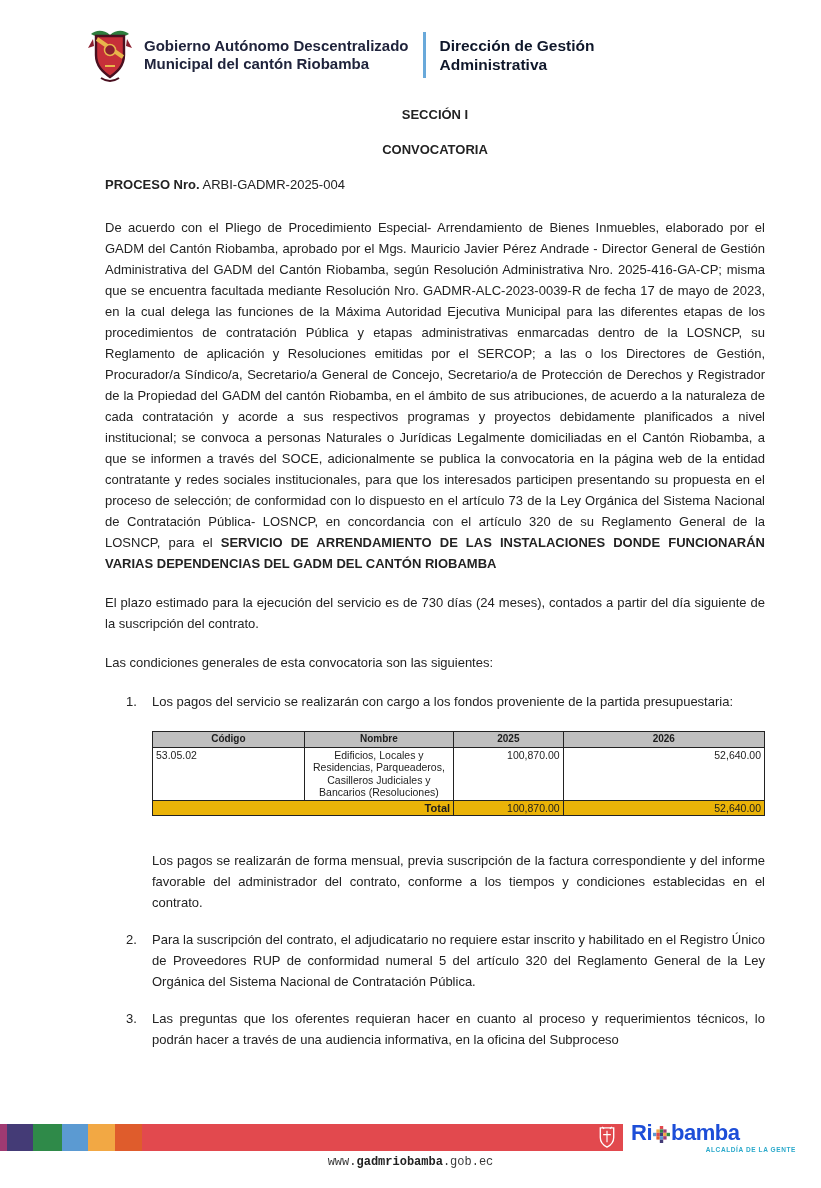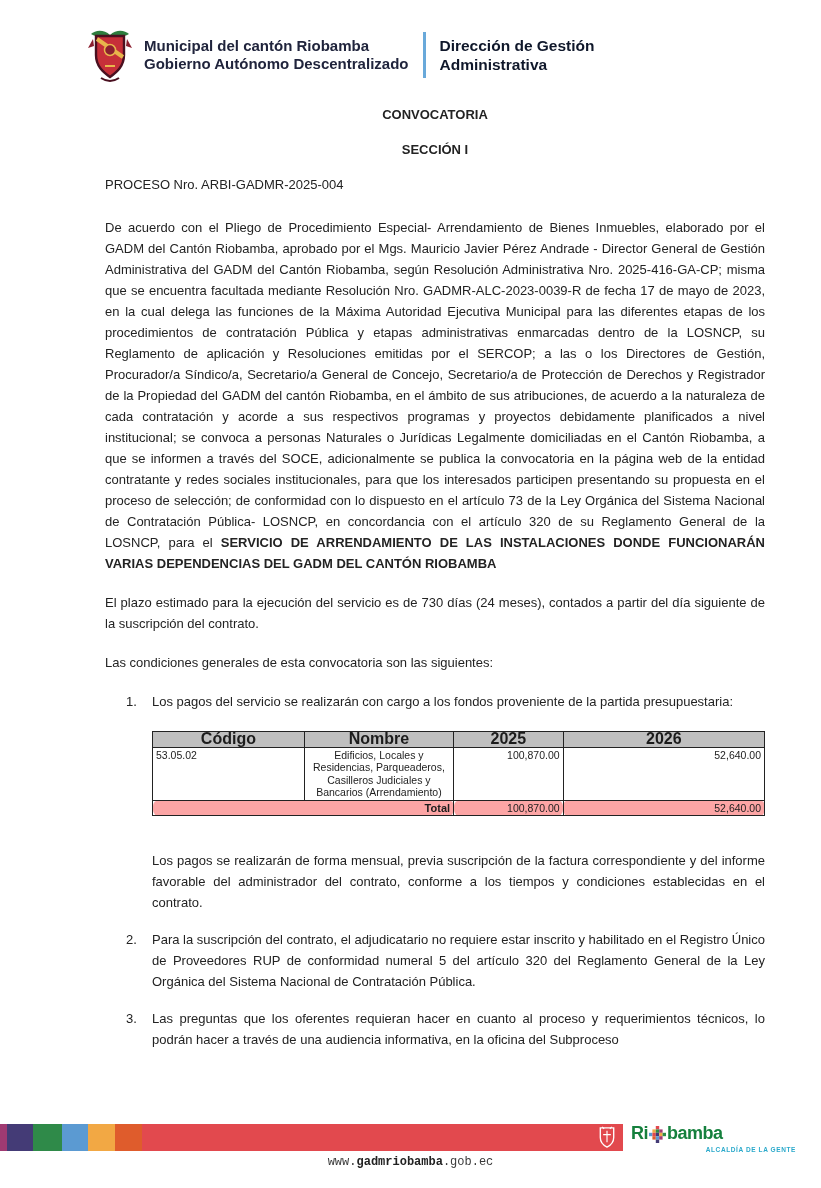--- a/index.html
+++ b/index.html
@@ -11,52 +11,52 @@
   .coat{width:50px;height:57px;margin-right:9px;flex:none;}
   .org{font-weight:bold;font-size:15px;line-height:18px;color:#20243c;white-space:nowrap;}
   .hdr-div{width:3px;height:46px;background:#69a9da;margin:0 13px 0 15px;flex:none;}
   .dept{font-weight:bold;font-size:15.5px;line-height:19px;color:#0f172a;white-space:nowrap;}
 
   
   .content{position:absolute;top:104px;left:105px;width:660px;
            font-size:13px;line-height:21px;text-align:justify;color:#232323;}
   .center-bold{text-align:center;font-weight:bold;margin:0 0 14px;}
   .process{margin:0 0 22px;text-align:left;}
-  .process b{font-weight:normal;}
+  .process b{font-weight:bold;}
   p.para{margin:12px 0 18px;}
   .intro{margin:0 0 38px;}
   .bold-inline{font-weight:bold;}
   .conditions{margin:0 0 14px;text-align:left;}
 
   .li{display:flex;padding-left:21px;margin:0 0 16px;}
   .li-num{flex:none;width:26px;}
   .li-body{flex:1;text-align:justify;}
   .li-note{margin:34px 0 0;}
 
   
   table.budget{border-collapse:collapse;width:100%;margin:19px 0 0;
                font-size:10.5px;line-height:12.5px;color:#1c1c1c;}
   table.budget td,table.budget th{border:1px solid #222;padding:1px 3px;vertical-align:top;}
   table.budget{border:1.5px solid #222;}
-  .th-row th{background:#bfbfbf;font-weight:bold;text-align:center;font-size:16px;padding:1px 2px;}
+  .th-row th{background:#bfbfbf;font-weight:bold;text-align:center;font-size:10px;padding:1px 2px;}
   .c-codigo{width:24.8%;text-align:left;}
   .c-nombre{width:24.4%;text-align:center;}
   .c-2025{width:17.9%;text-align:right;}
   .c-2026{width:32.9%;text-align:right;}
-  .total-row td{background:#fca5a5;border-radius:6px;}
+  .total-row td{background:#eab308;}
   .total-cell{text-align:right;font-weight:bold;font-size:11px;}
 
   
   .stripe{position:absolute;left:0;top:1124px;width:623px;height:27px;display:flex;}
   .stripe .seg{height:100%;flex:none;}
   .stripe .seg-red{flex:1;position:relative;}
   .f-shield{position:absolute;right:6px;top:2px;height:23px;width:20px;}
   .rlogo{position:absolute;left:631px;top:1119px;width:165px;}
-  .rlogo-row{display:flex;align-items:center;font-weight:bold;font-size:18px;
-             color:#15803d;letter-spacing:-0.5px;line-height:28px;}
+  .rlogo-row{display:flex;align-items:center;font-weight:bold;font-size:22px;
+             color:#1d4ed8;letter-spacing:-0.5px;line-height:28px;}
   .rlogo-diamond{width:17px;height:17px;margin:3px 1px 0;}
   .rtag{font-size:6.5px;font-weight:bold;color:#2aa9cb;text-align:right;
         letter-spacing:0.6px;margin-top:-1px;}
   .site{position:absolute;left:0;top:1155px;width:100%;text-align:center;
         font-size:12px;color:#3a3a3a;font-family:Liberation Mono, monospace;}
   .site b{font-weight:bold;color:#222;}
 </style>
 </head>
 <body>
 
@@ -68,34 +68,34 @@
       <path d="M25 9 C31 3 40 4 44 8 C39 11 31 12 25 9 Z" fill="#2e7d3e"></path>
       <path d="M8 13 L3 22 L9 20 Z" fill="#8b1f2f"></path>
       <path d="M42 13 L47 22 L41 20 Z" fill="#8b1f2f"></path>
       <path d="M11 10 h28 v19 c0 11 -7 17 -14 22 c-7 -5 -14 -11 -14 -22 z" fill="#c62f39" stroke="#4a1020" stroke-width="2.4"></path>
       <path d="M12 13 L38 31" stroke="#e8b64c" stroke-width="4"></path>
       <circle cx="25" cy="24" r="5.5" fill="#8b1f2f" stroke="#e8b64c" stroke-width="1.5"></circle>
       <path d="M20 40 h10" stroke="#e8b64c" stroke-width="2"></path>
       <path d="M16 52 c6 4 12 4 18 0" stroke="#4a1020" stroke-width="2" fill="none"></path>
     </svg>
     <div class="org">
+      <div>Gobierno Autónomo Descentralizado</div>
       <div>Municipal del cantón Riobamba</div>
-      <div>Gobierno Autónomo Descentralizado</div>
     </div>
     <div class="hdr-div"></div>
     <div class="dept">
       <div>Dirección de Gestión</div>
       <div>Administrativa</div>
     </div>
   </div>
 
   <div class="content">
 
+    <div class="center-bold">SECCIÓN I</div>
     <div class="center-bold">CONVOCATORIA</div>
-    <div class="center-bold">SECCIÓN I</div>
 
     <div class="process">
       <b>PROCESO Nro.</b>
       <span> </span>
       <span>ARBI-GADMR-2025-004</span>
     </div>
 
     <p class="para intro"><span>De acuerdo con el Pliego de Procedimiento Especial- Arrendamiento de Bienes Inmuebles, elaborado por el GADM del Cantón Riobamba, aprobado por el Mgs. Mauricio Javier Pérez Andrade - Director General de Gestión Administrativa del GADM del Cantón Riobamba, según Resolución Administrativa Nro. 2025-416-GA-CP; misma que se encuentra facultada mediante Resolución Nro. GADMR-ALC-2023-0039-R de fecha 17 de mayo de 2023, en la cual delega las funciones de la Máxima Autoridad Ejecutiva Municipal para las diferentes etapas de los procedimientos de contratación Pública y etapas administrativas enmarcadas dentro de la LOSNCP, su Reglamento de aplicación y Resoluciones emitidas por el SERCOP; a las o los Directores de Gestión, Procurador/a Síndico/a, Secretario/a General de Concejo, Secretario/a de Protección de Derechos y Registrador de la Propiedad del GADM del cantón Riobamba, en el ámbito de sus atribuciones, de acuerdo a la naturaleza de cada contratación y acorde a sus respectivos programas y proyectos debidamente planificados a nivel institucional; se convoca a personas Naturales o Jurídicas Legalmente domiciliadas en el Cantón Riobamba, a que se informen a través del SOCE, adicionalmente se publica la convocatoria en la página web de la entidad contratante y redes sociales institucionales, para que los interesados participen presentando su propuesta en el proceso de selección; de conformidad con lo dispuesto en el artículo 73 de la Ley Orgánica del Sistema Nacional de Contratación Pública- LOSNCP, en concordancia con el artículo 320 de su Reglamento General de la LOSNCP, para el </span><span class="bold-inline">SERVICIO DE ARRENDAMIENTO DE LAS INSTALACIONES DONDE FUNCIONARÁN VARIAS DEPENDENCIAS DEL GADM DEL CANTÓN RIOBAMBA</span></p>
 
 
@@ -111,21 +111,21 @@
         <table class="budget">
           <tbody>
               <tr class="th-row">
             <th class="c-codigo">Código</th>
             <th class="c-nombre">Nombre</th>
             <th class="c-2025">2025</th>
             <th class="c-2026">2026</th>
           </tr>
           <tr>
             <td class="c-codigo">53.05.02</td>
-            <td class="c-nombre">Edificios, Locales y Residencias, Parqueaderos, Casilleros Judiciales y Bancarios (Arrendamiento)</td>
+            <td class="c-nombre">Edificios, Locales y Residencias, Parqueaderos, Casilleros Judiciales y Bancarios (Resoluciones)</td>
             <td class="c-2025">100,870.00</td>
             <td class="c-2026">52,640.00</td>
           </tr>
           <tr class="total-row">
             <td colspan="2" class="total-cell">Total</td>
             <td class="c-2025">100,870.00</td>
             <td class="c-2026">52,640.00</td>
           </tr>
         </tbody>
           </table>

